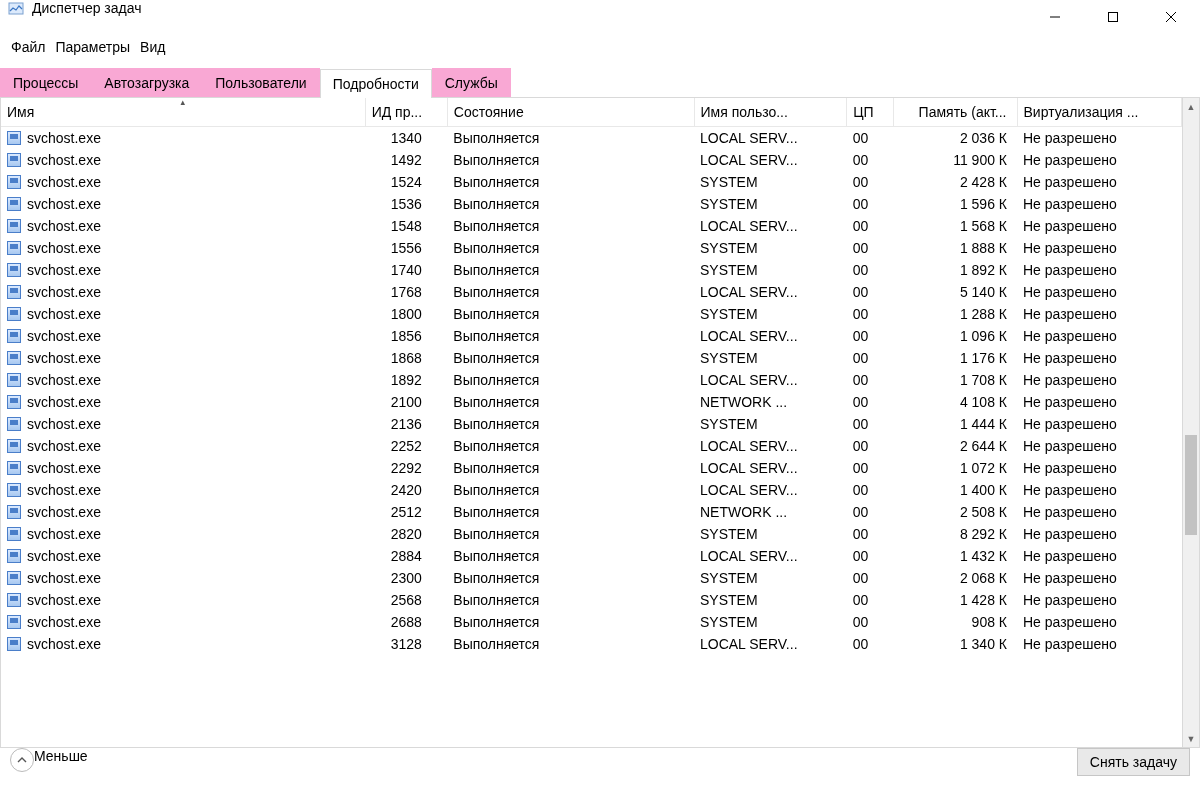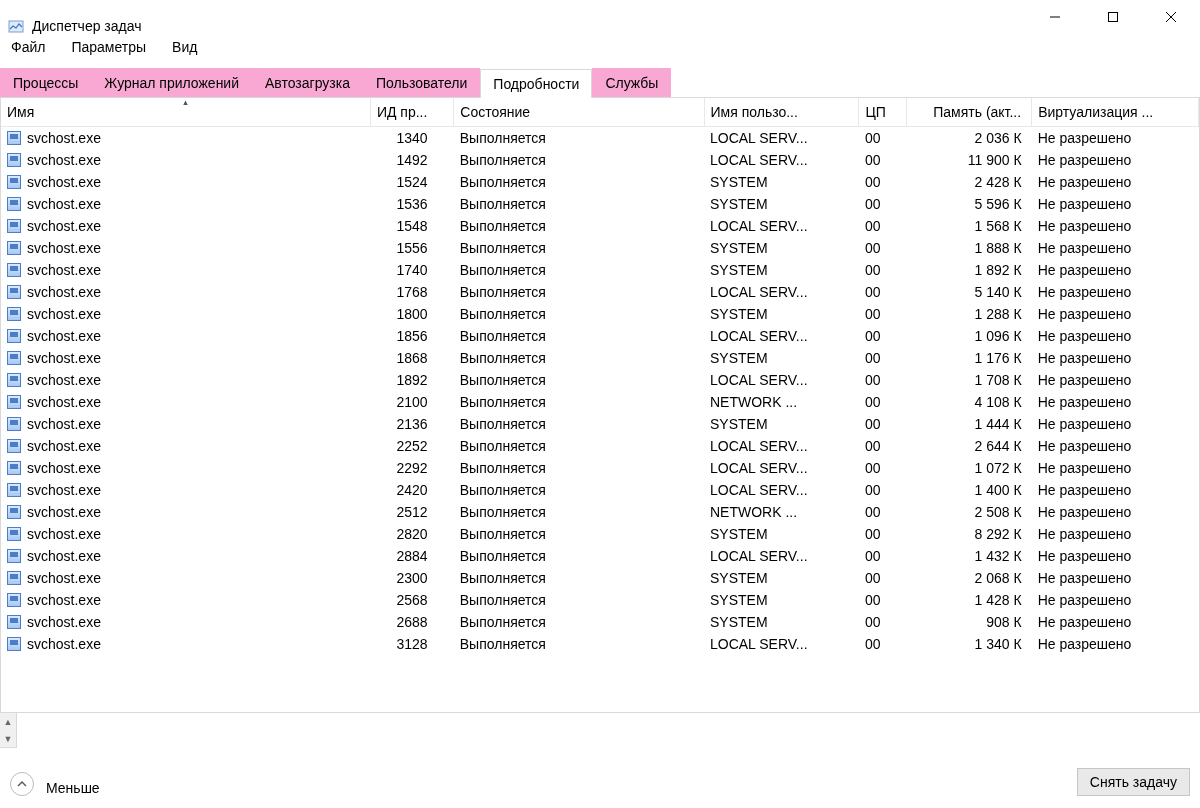--- a/index.html
+++ b/index.html
@@ -1,30 +1,30 @@
 <!DOCTYPE html>
 <html><head>
 <meta charset="utf-8">
 <style>
   * { box-sizing: border-box; margin: 0; padding: 0; }
   html, body { width: 1200px; height: 808px; font-family: "Segoe UI", Arial, sans-serif; font-size: 14px; background: #fff; color: #000; overflow: hidden; }
-  .titlebar { height: 34px; display: flex; align-items: flex-end; padding-left: 8px; }
+  .titlebar { height: 34px; display: flex; align-items: flex-start; padding-left: 8px; }
   .titlebar .app-icon { width: 16px; height: 16px; margin-right: 8px; display: inline-flex; }
   .titlebar .title { flex: 0 0 auto; }
   .titlebar .spacer { flex: 1; }
   .win-controls { display: flex; height: 100%; }
   .win-btn { width: 58px; height: 34px; display: flex; align-items: center; justify-content: center; }
   .win-btn svg { stroke: #000; stroke-width: 1; fill: none; }
-  .menubar { height: 26px; display: flex; align-items: center; gap: 16px; padding-left: 6px; }
+  .menubar { height: 26px; display: flex; align-items: center; gap: 0; padding-left: 6px; }
   .menubar .menu { padding: 3px 5px; }
   .tabs { display: flex; border-bottom: 1px solid #d9d9d9; margin-top: 8px; }
   .tab { padding: 6px 12px; border: 1px solid transparent; border-bottom: none; background: #f9a8d4; cursor: default; }
   .tab.active { border-color: #d9d9d9; background: #fff; position: relative; top: 1px; }
   .tab:not(.active) { }
-  .table-wrap { position: relative; height: 650px; display:flex;flex-direction:column; }
+  .table-wrap { position: relative; height: 650px; display:flex; }
   .table-scroll { overflow: hidden; flex:1; border: 1px solid #d9d9d9; border-top: none;}
   table { border-collapse: collapse; width: 100%; }
   thead th { text-align: left; font-weight: normal; padding: 6px 6px; border-right: 1px solid #e8e8e8; border-bottom: 1px solid #e8e8e8; white-space: nowrap; overflow: hidden; position: relative; background:#fff;}
   thead th.sort .sort-ind { position:absolute; top:-1px; left:50%; transform:translateX(-50%); font-size:9px; color:#555;}
   tbody td { padding: 3px 6px; white-space: nowrap; overflow: hidden; }
   .col-name  { width: 310px; }
   .col-pid   { width: 70px;  text-align: left; }
   td.col-pid { text-align: center; }
   .col-state { width: 210px; }
   .col-user  { width: 130px; }
@@ -32,21 +32,21 @@
   td.col-cpu { text-align: left;}
   .col-mem   { width: 105px; text-align: right; padding-right:10px;}
   td.col-mem { text-align: right; padding-right:10px;}
   .col-virt  { width: 140px; }
   .proc-icon { display:inline-block; width:14px; height:14px; margin-right:6px; vertical-align:-2px; border:1px solid #4a7ec9; background:linear-gradient(#dbeaff,#a8c8f0); position:relative;}
   .proc-icon::after{content:"";position:absolute;top:2px;left:2px;right:2px;bottom:5px;background:#4a7ec9;}
   .vscroll { width:17px; background:#f0f0f0; border:1px solid #d9d9d9; border-left:none; border-top:none; display:flex; flex-direction:column; align-items:center;}
   .vscroll .arrow{height:17px; width:100%; display:flex;align-items:center;justify-content:center;color:#666;font-size:9px;}
   .vscroll .track{flex:1; position:relative; width:100%;}
   .vscroll .thumb{position:absolute; left:2px; right:2px; top:320px; height:100px; background:#c2c2c2;}
-  .footer { height: 48px; display:flex; align-items:flex-end; padding: 0 10px; border-top: 0; gap:12px;}
+  .footer { height: 48px; display:flex; align-items:flex-start; padding: 0 10px; border-top: 0; gap:0;}
   .fewer-btn { width:24px; height:24px; border:1px solid #bbb; border-radius:50%; display:flex; align-items:center; justify-content:center; }
   .footer .spacer{flex:1;}
   .end-task { padding:5px 12px; background:#e9e9e9; border:1px solid #c6c6c6; color:#000000;}
 </style>
 </head>
 <body>
 
 <div class="titlebar">
   <span class="app-icon">
     <svg viewBox="0 0 16 16" width="16" height="16">
@@ -77,21 +77,20 @@
 </div>
 
 <div class="menubar">
   <div class="menu">Файл</div>
   <div class="menu">Параметры</div>
   <div class="menu">Вид</div>
 </div>
 
 <div class="tabs">
   <div class="tab">Процессы</div>
-  <div class="tab">Журнал приложений</div>
   <div class="tab">Автозагрузка</div>
   <div class="tab">Пользователи</div>
   <div class="tab active">Подробности</div>
   <div class="tab">Службы</div>
 </div>
 
 <div class="table-wrap">
   <div class="table-scroll">
     <table>
       <thead>
@@ -132,21 +131,21 @@
             <td class="col-cpu">00</td>
             <td class="col-mem">2 428 К</td>
             <td class="col-virt">Не разрешено</td>
           </tr>
           <tr>
             <td class="col-name"><span class="proc-icon"></span><span>svchost.exe</span></td>
             <td class="col-pid">1536</td>
             <td class="col-state">Выполняется</td>
             <td class="col-user">SYSTEM</td>
             <td class="col-cpu">00</td>
-            <td class="col-mem">5 596 К</td>
+            <td class="col-mem">1 596 К</td>
             <td class="col-virt">Не разрешено</td>
           </tr>
           <tr>
             <td class="col-name"><span class="proc-icon"></span><span>svchost.exe</span></td>
             <td class="col-pid">1548</td>
             <td class="col-state">Выполняется</td>
             <td class="col-user">LOCAL SERV...</td>
             <td class="col-cpu">00</td>
             <td class="col-mem">1 568 К</td>
             <td class="col-virt">Не разрешено</td>

